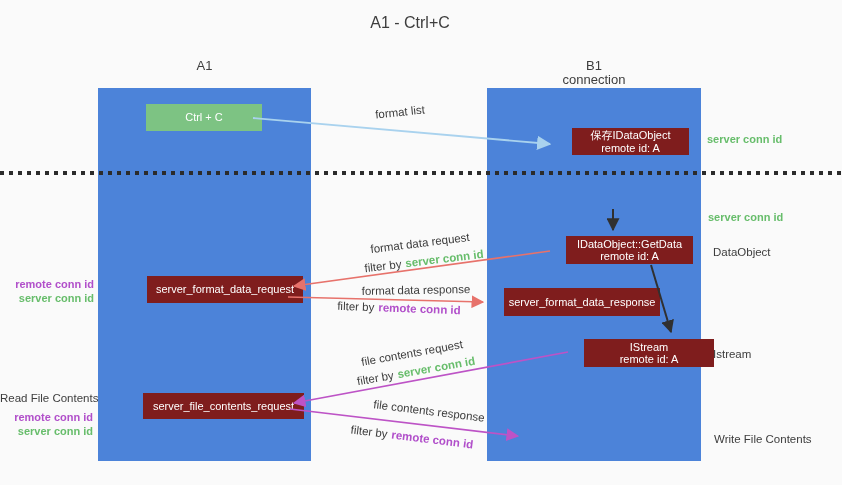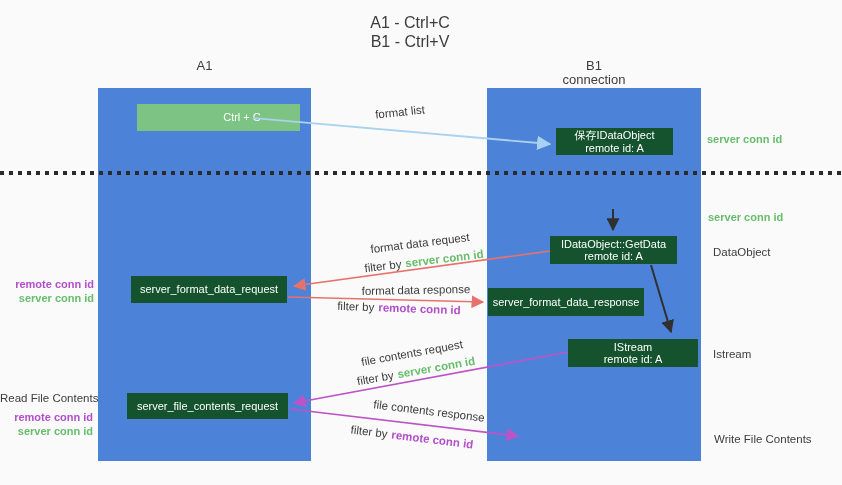--- a/index.html
+++ b/index.html
@@ -17,21 +17,21 @@
     background:#4c83d9;
   }
   .lane-header{
     text-align:center;font-size:13px;line-height:14px;color:#3d3d3d;
   }
   .node{
     display:flex;flex-direction:column;align-items:center;justify-content:center;
     color:#fff;font-size:11px;line-height:12.5px;text-align:center;z-index:4;
   }
   .node.green{background:#7dc383;}
-  .node.orange{background:#14532d;}
+  .node.orange{background:#7f1d1d;margin-left:16px;}
   .dotted-line{
     left:0;top:171px;width:842px;height:4px;
     background:repeating-linear-gradient(90deg,#2b2b2b 0 4px,transparent 4px 9px);
     z-index:2;
   }
   svg.arrows{left:0;top:0;z-index:5;pointer-events:none;}
   .edge-label{
     white-space:nowrap;font-size:11.5px;color:#3d3d3d;z-index:6;
     transform:translate(-50%,-50%) rotate(var(--rot,0deg));
   }
@@ -43,37 +43,36 @@
   .left-block{text-align:right;white-space:nowrap;z-index:6;}
   .left-block .row{font-size:11px;line-height:14px;}
 </style>
 </head>
 <body>
 
 <div class="stage">
 
   <div class="abs title">
     <div>A1 - Ctrl+C</div>
-    <div>B1 - Ctrl+V</div>
   </div>
 
   <div class="abs lane-header" style="left:98px;top:59px;width:213px;">
     <div>A1</div>
   </div>
   <div class="abs lane-header" style="left:487px;top:59px;width:214px;">
     <div>B1</div>
     <div>connection</div>
   </div>
 
   <div class="abs lane" style="left:98px;top:88px;width:213px;height:373px;z-index:1;"></div>
   <div class="abs lane" style="left:487px;top:88px;width:214px;height:373px;z-index:1;"></div>
 
   <div class="abs dotted-line"></div>
 
-  <div class="abs node green" style="left:137px;top:104px;width:116px;height:27px;padding-left:47px;">
+  <div class="abs node green" style="left:146px;top:104px;width:116px;height:27px;">
     <div>Ctrl + C</div>
   </div>
 
   <div class="abs node orange" style="left:556px;top:128px;width:117px;height:27px;">
     <div>保存IDataObject</div>
     <div>remote id: A</div>
   </div>
 
 
   <div class="abs node orange" style="left:550px;top:236px;width:127px;height:28px;">

